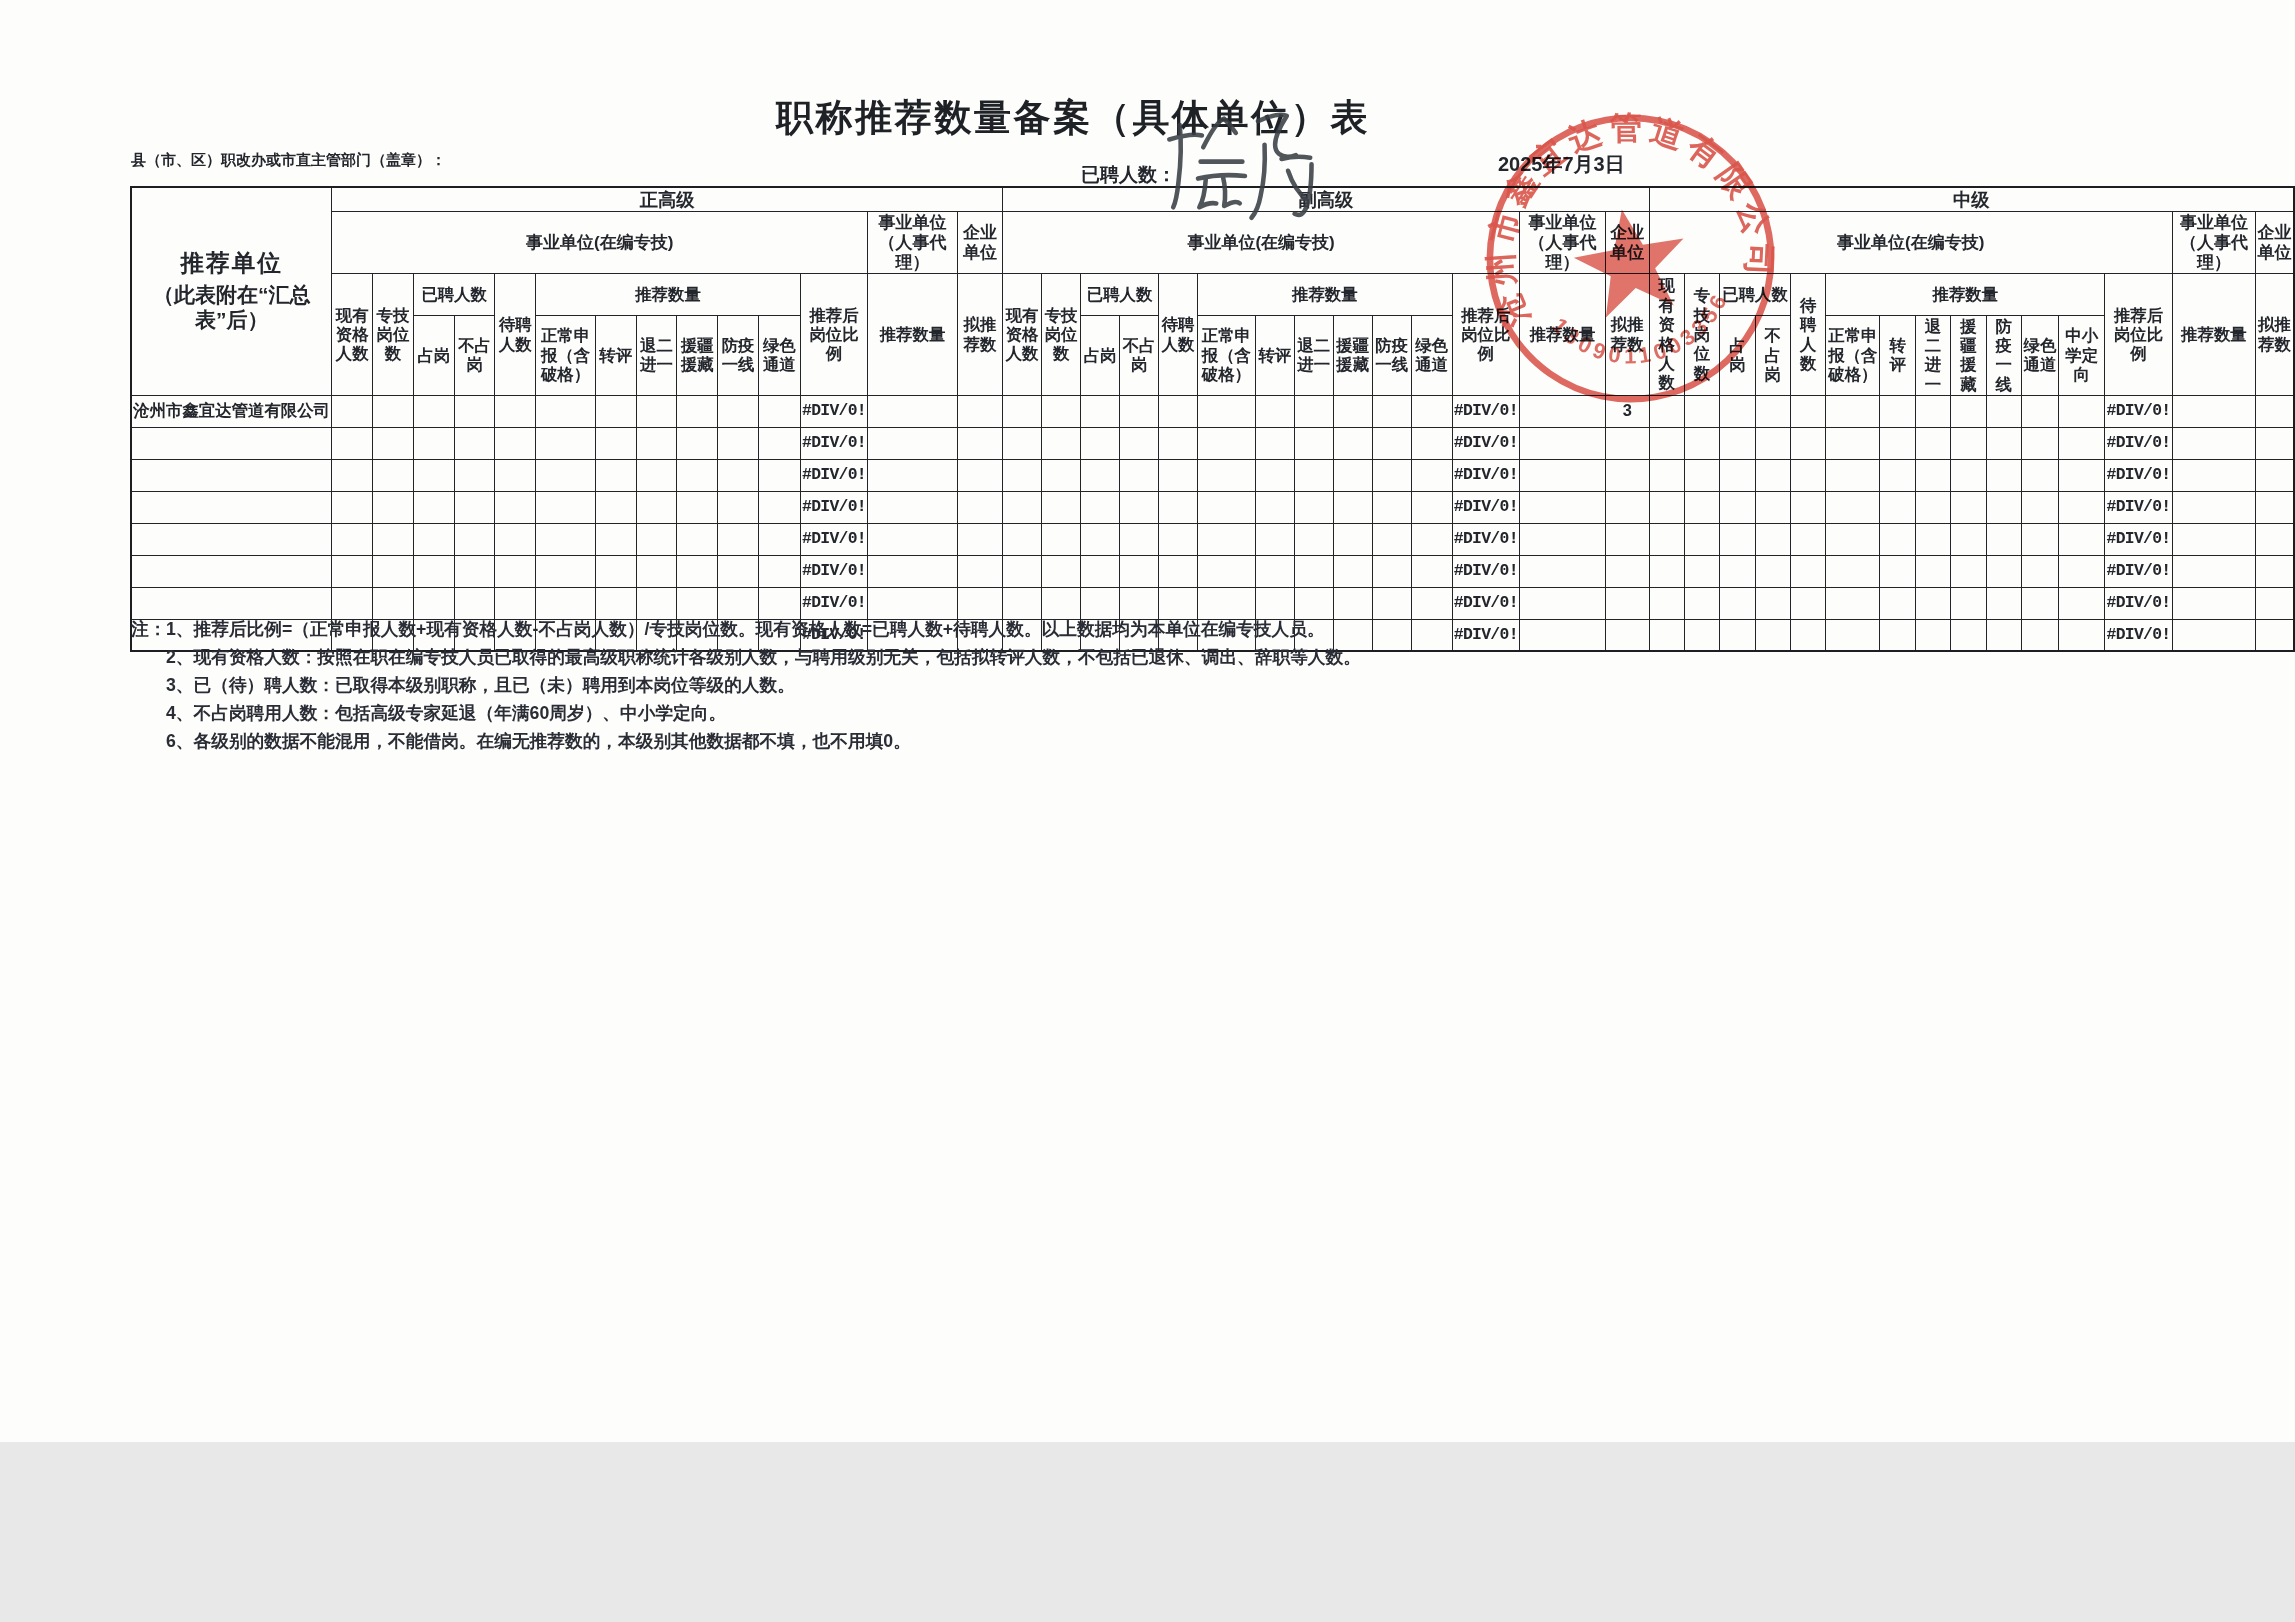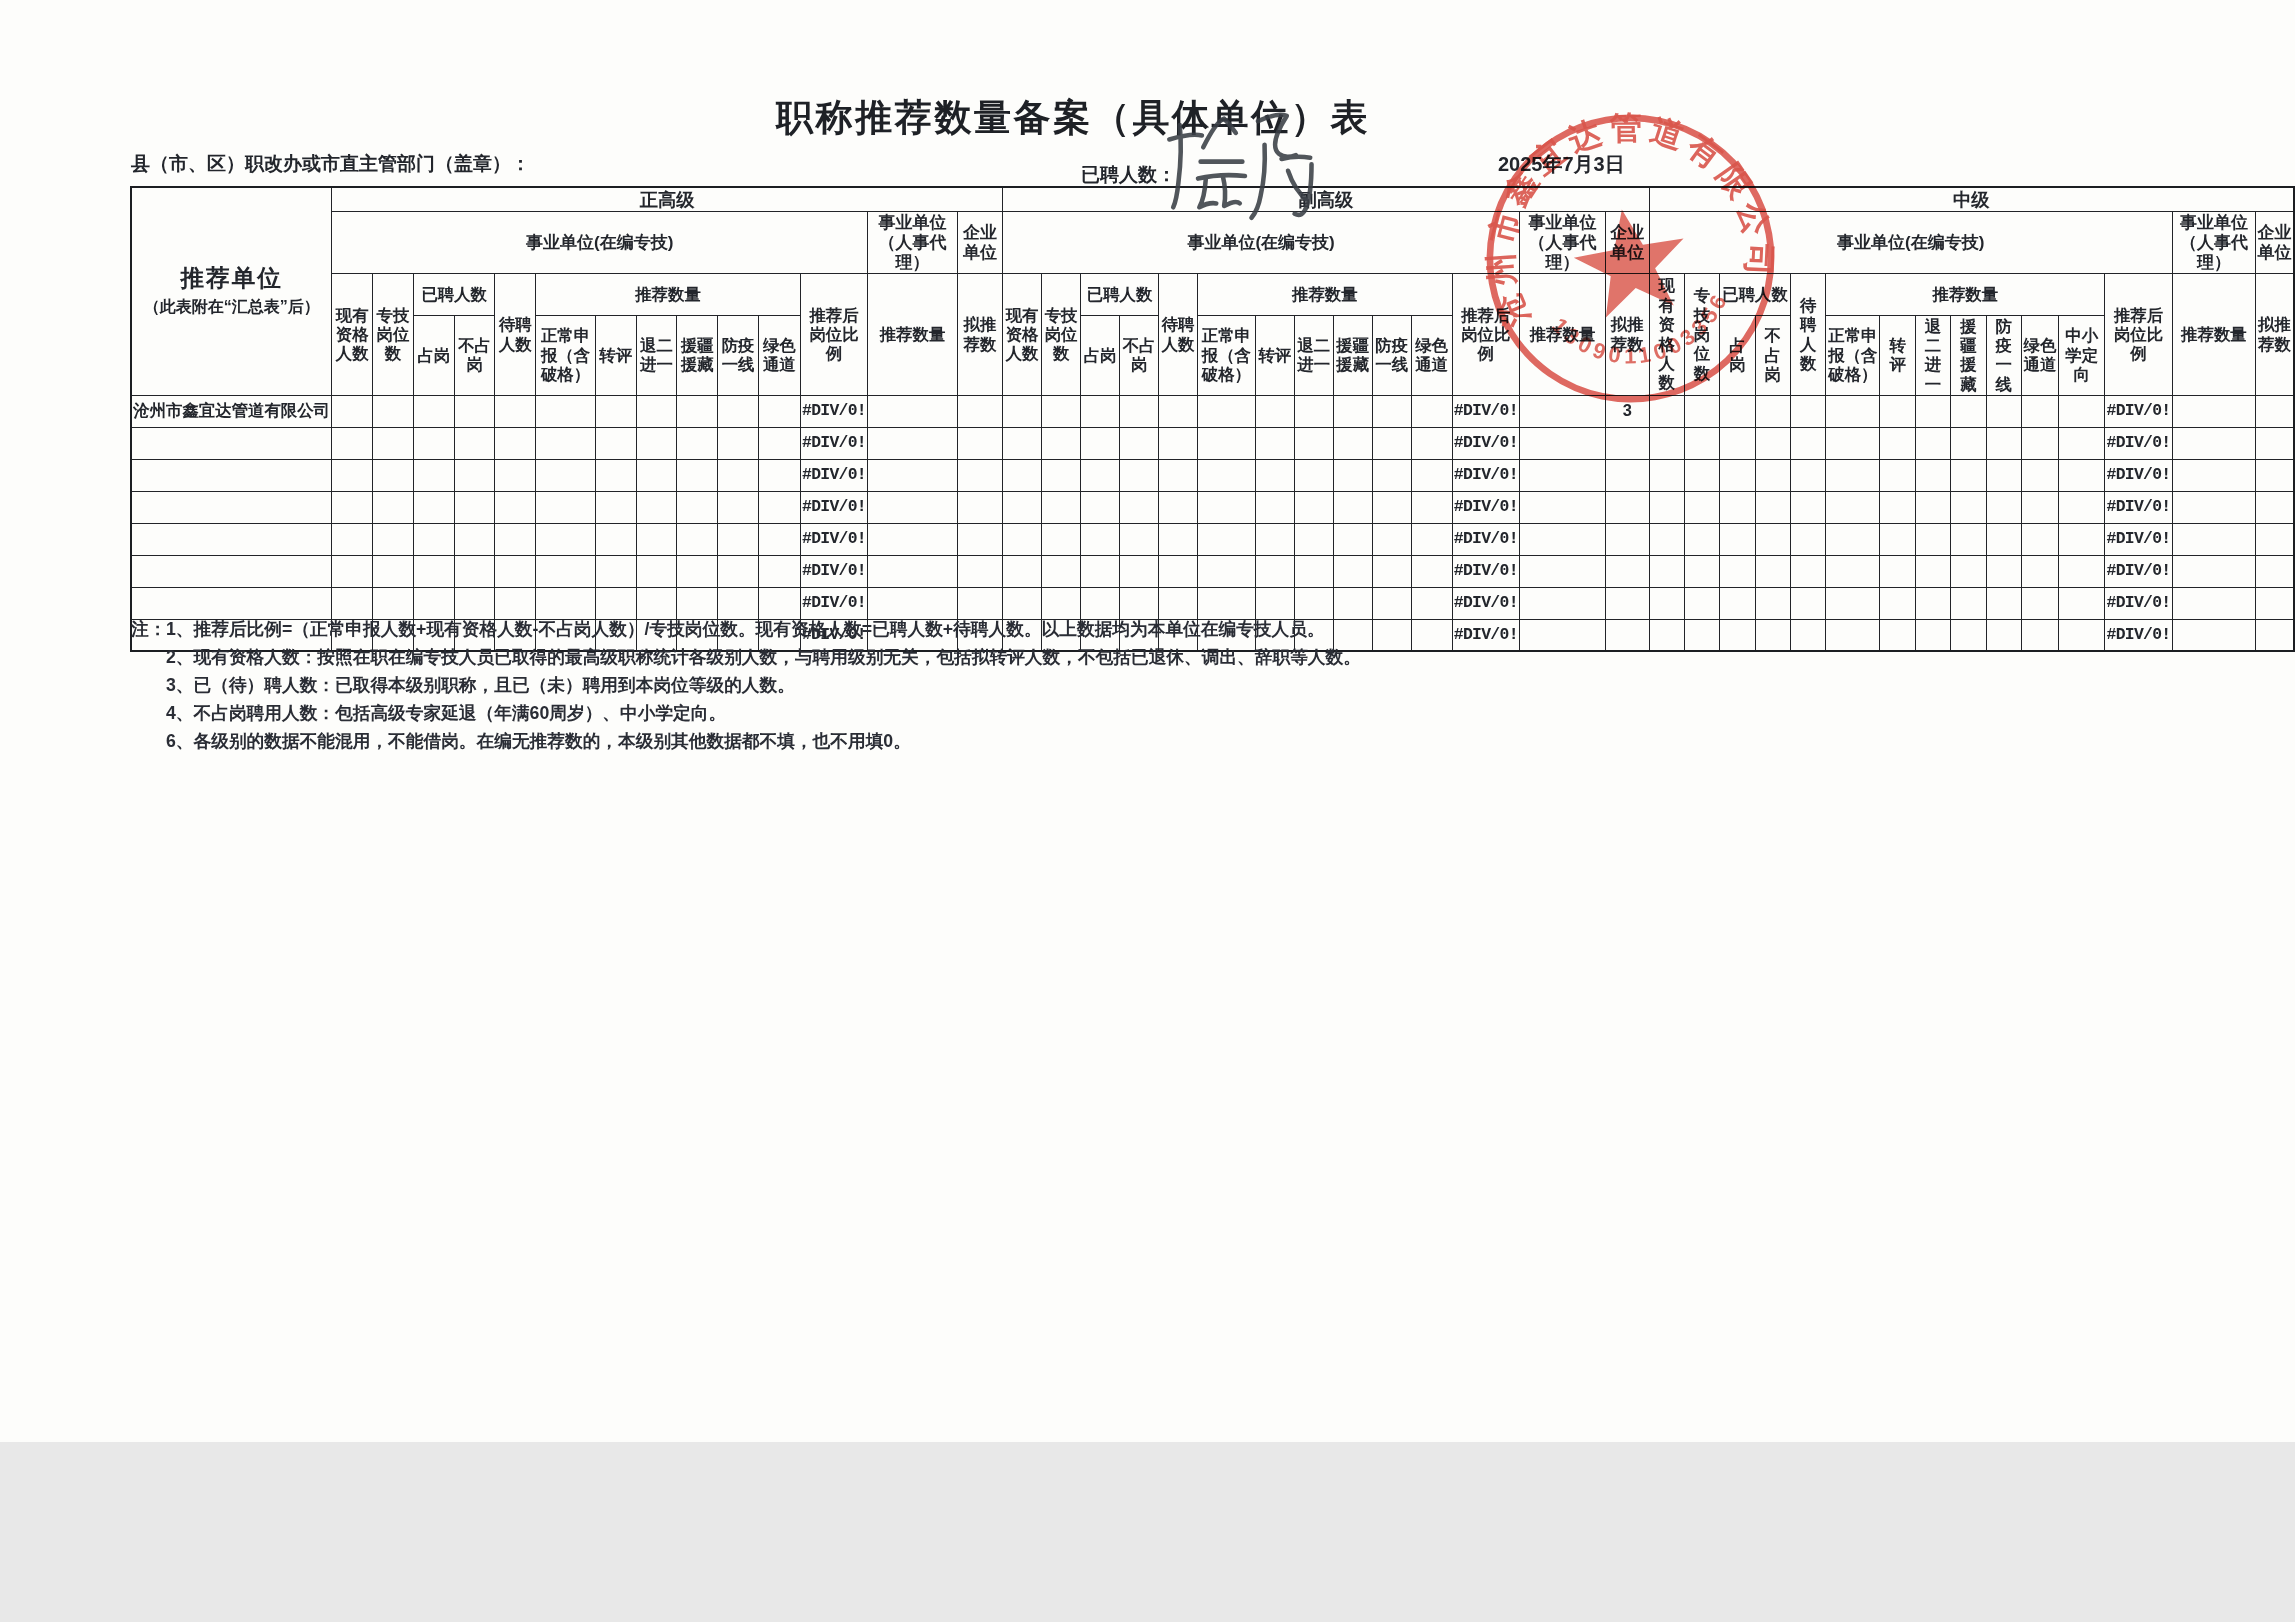--- a/index.html
+++ b/index.html
@@ -1,37 +1,37 @@
 <!DOCTYPE html>
 <html style="font-size:10.5px"><head>
 <meta charset="utf-8">
 <style>
   html,body{margin:0;padding:0;background:#e8e8e8;}
   .page{position:relative;width:2295px;height:1442px;background:#fdfdfb;overflow:hidden;
         font-family:"Liberation Sans",sans-serif;color:#23262c;}
   .abs{position:absolute;}
   .title{left:0;top:93px;width:2146px;text-align:center;font-size:37px;font-weight:bold;letter-spacing:2.6px;color:#1e2126;}
-  .hdr-left{left:131px;top:151px;font-size:19px;font-weight:bold;}
+  .hdr-left{left:131px;top:151px;font-size:15px;font-weight:bold;}
   .hdr-sign{left:1081px;top:162px;font-size:19px;font-weight:bold;}
   .hdr-date{left:1498px;top:151px;font-size:20px;font-weight:bold;}
 
   table.main{position:absolute;left:130px;top:186px;border-collapse:collapse;table-layout:fixed;
              background:transparent;}
   table.main th,table.main td{border:1.3px solid #222428;padding:0.7px 1.3px;text-align:center;vertical-align:middle;
              font-size:16.4px;font-weight:600;line-height:1.18;word-break:break-all;overflow:visible;}
   table.main{border:2px solid #1c1e22;}
   tr.r1 th{height:21px;font-size:18.3px;font-weight:bold;}
   tr.r2 th{height:51px;font-size:17px;}
   tr.r3 th{height:39px;}
   tr.r4 th{height:46px;}
   tbody tr{height:32px;}
   tbody td{font-weight:400;}
   .unit-head{vertical-align:middle;margin-top:45px;}
   .unit-big{font-size:23.6px;font-weight:bold;letter-spacing:2px;}
-  .unit-small{font-size:16px;font-weight:600;margin-top:5.2px;}
+  .unit-small{font-size:21px;font-weight:600;margin-top:5.2px;}
   .pre{white-space:pre-line;}
   td.unit{text-align:left;font-size:13.7px;white-space:nowrap;padding-left:3.9px;}
   td.ratio{font-family:"Liberation Mono","DejaVu Sans Mono",monospace;font-size:13.7px;font-weight:500;
            text-align:left;white-space:nowrap;padding:0;letter-spacing:-0.7px;}
   td.num{font-size:17px;}
 
   .notes{left:131px;top:618px;width:1505px;font-size:17.7px;font-weight:600;color:#2a2d35;}
   .notes .row{display:flex;margin-bottom:5.9px;line-height:1.25;}
   .notes .prefix{width:35px;flex:0 0 35px;}
   .notes .item{white-space:nowrap;}

